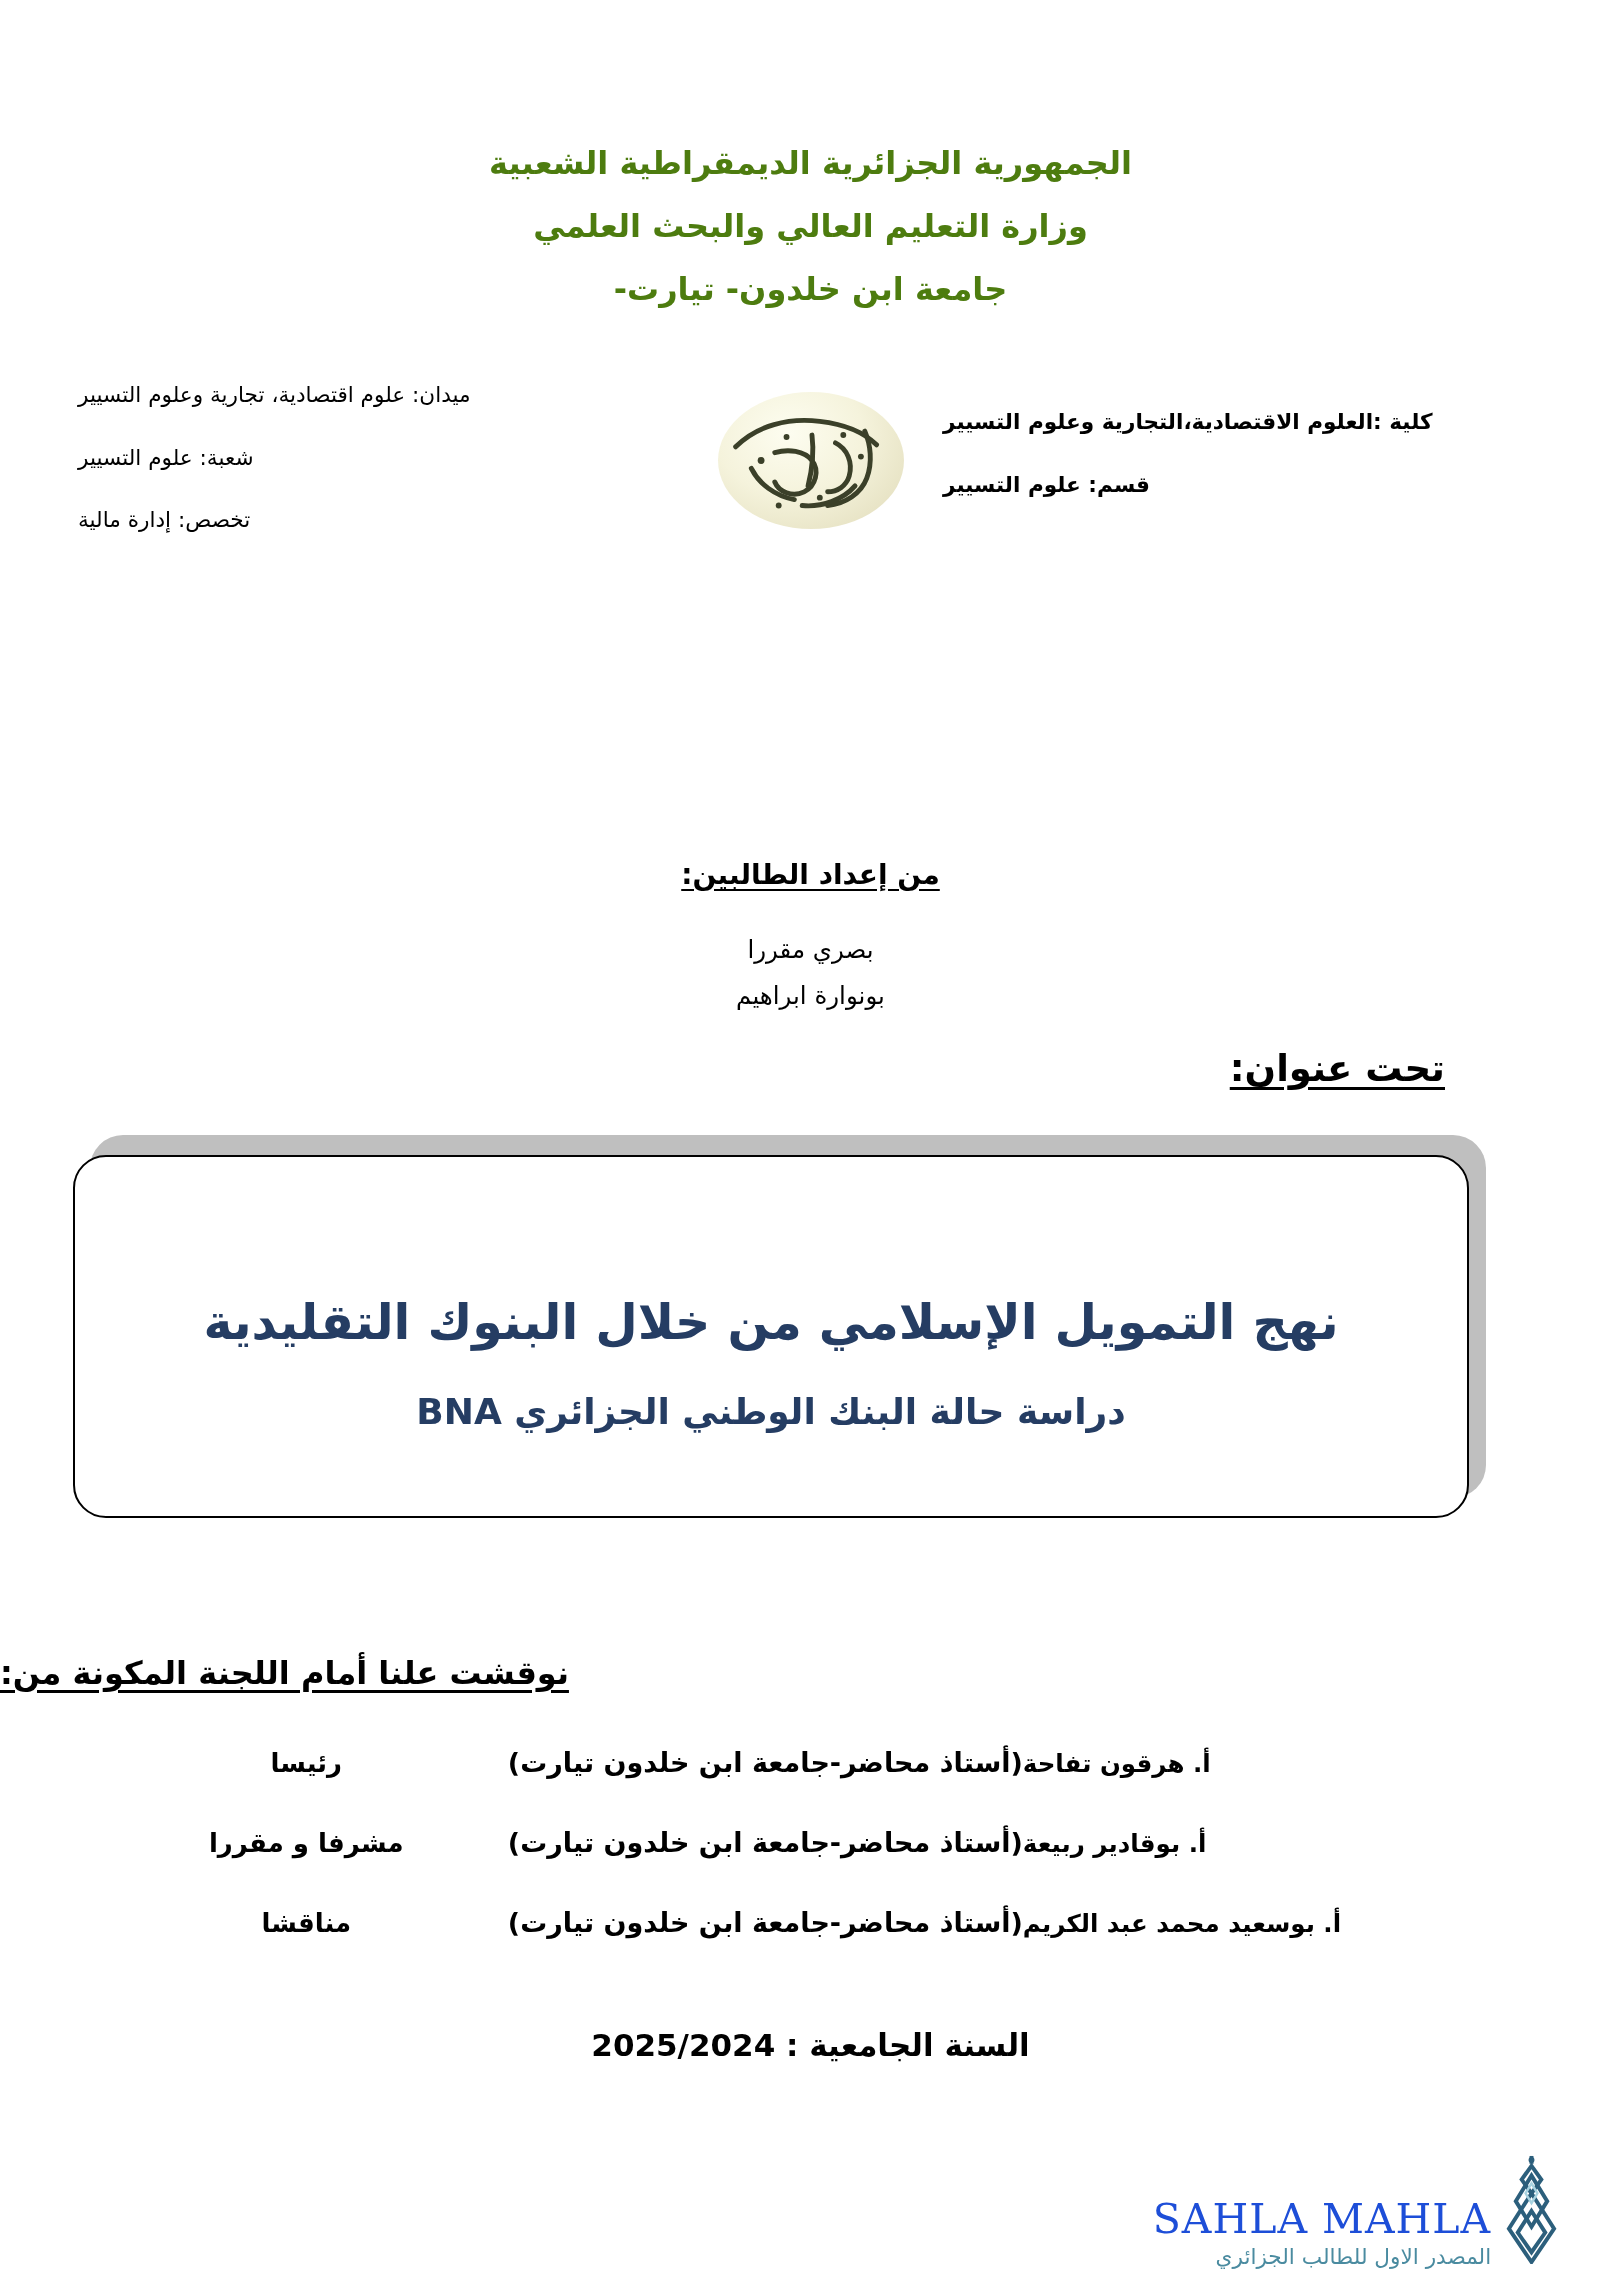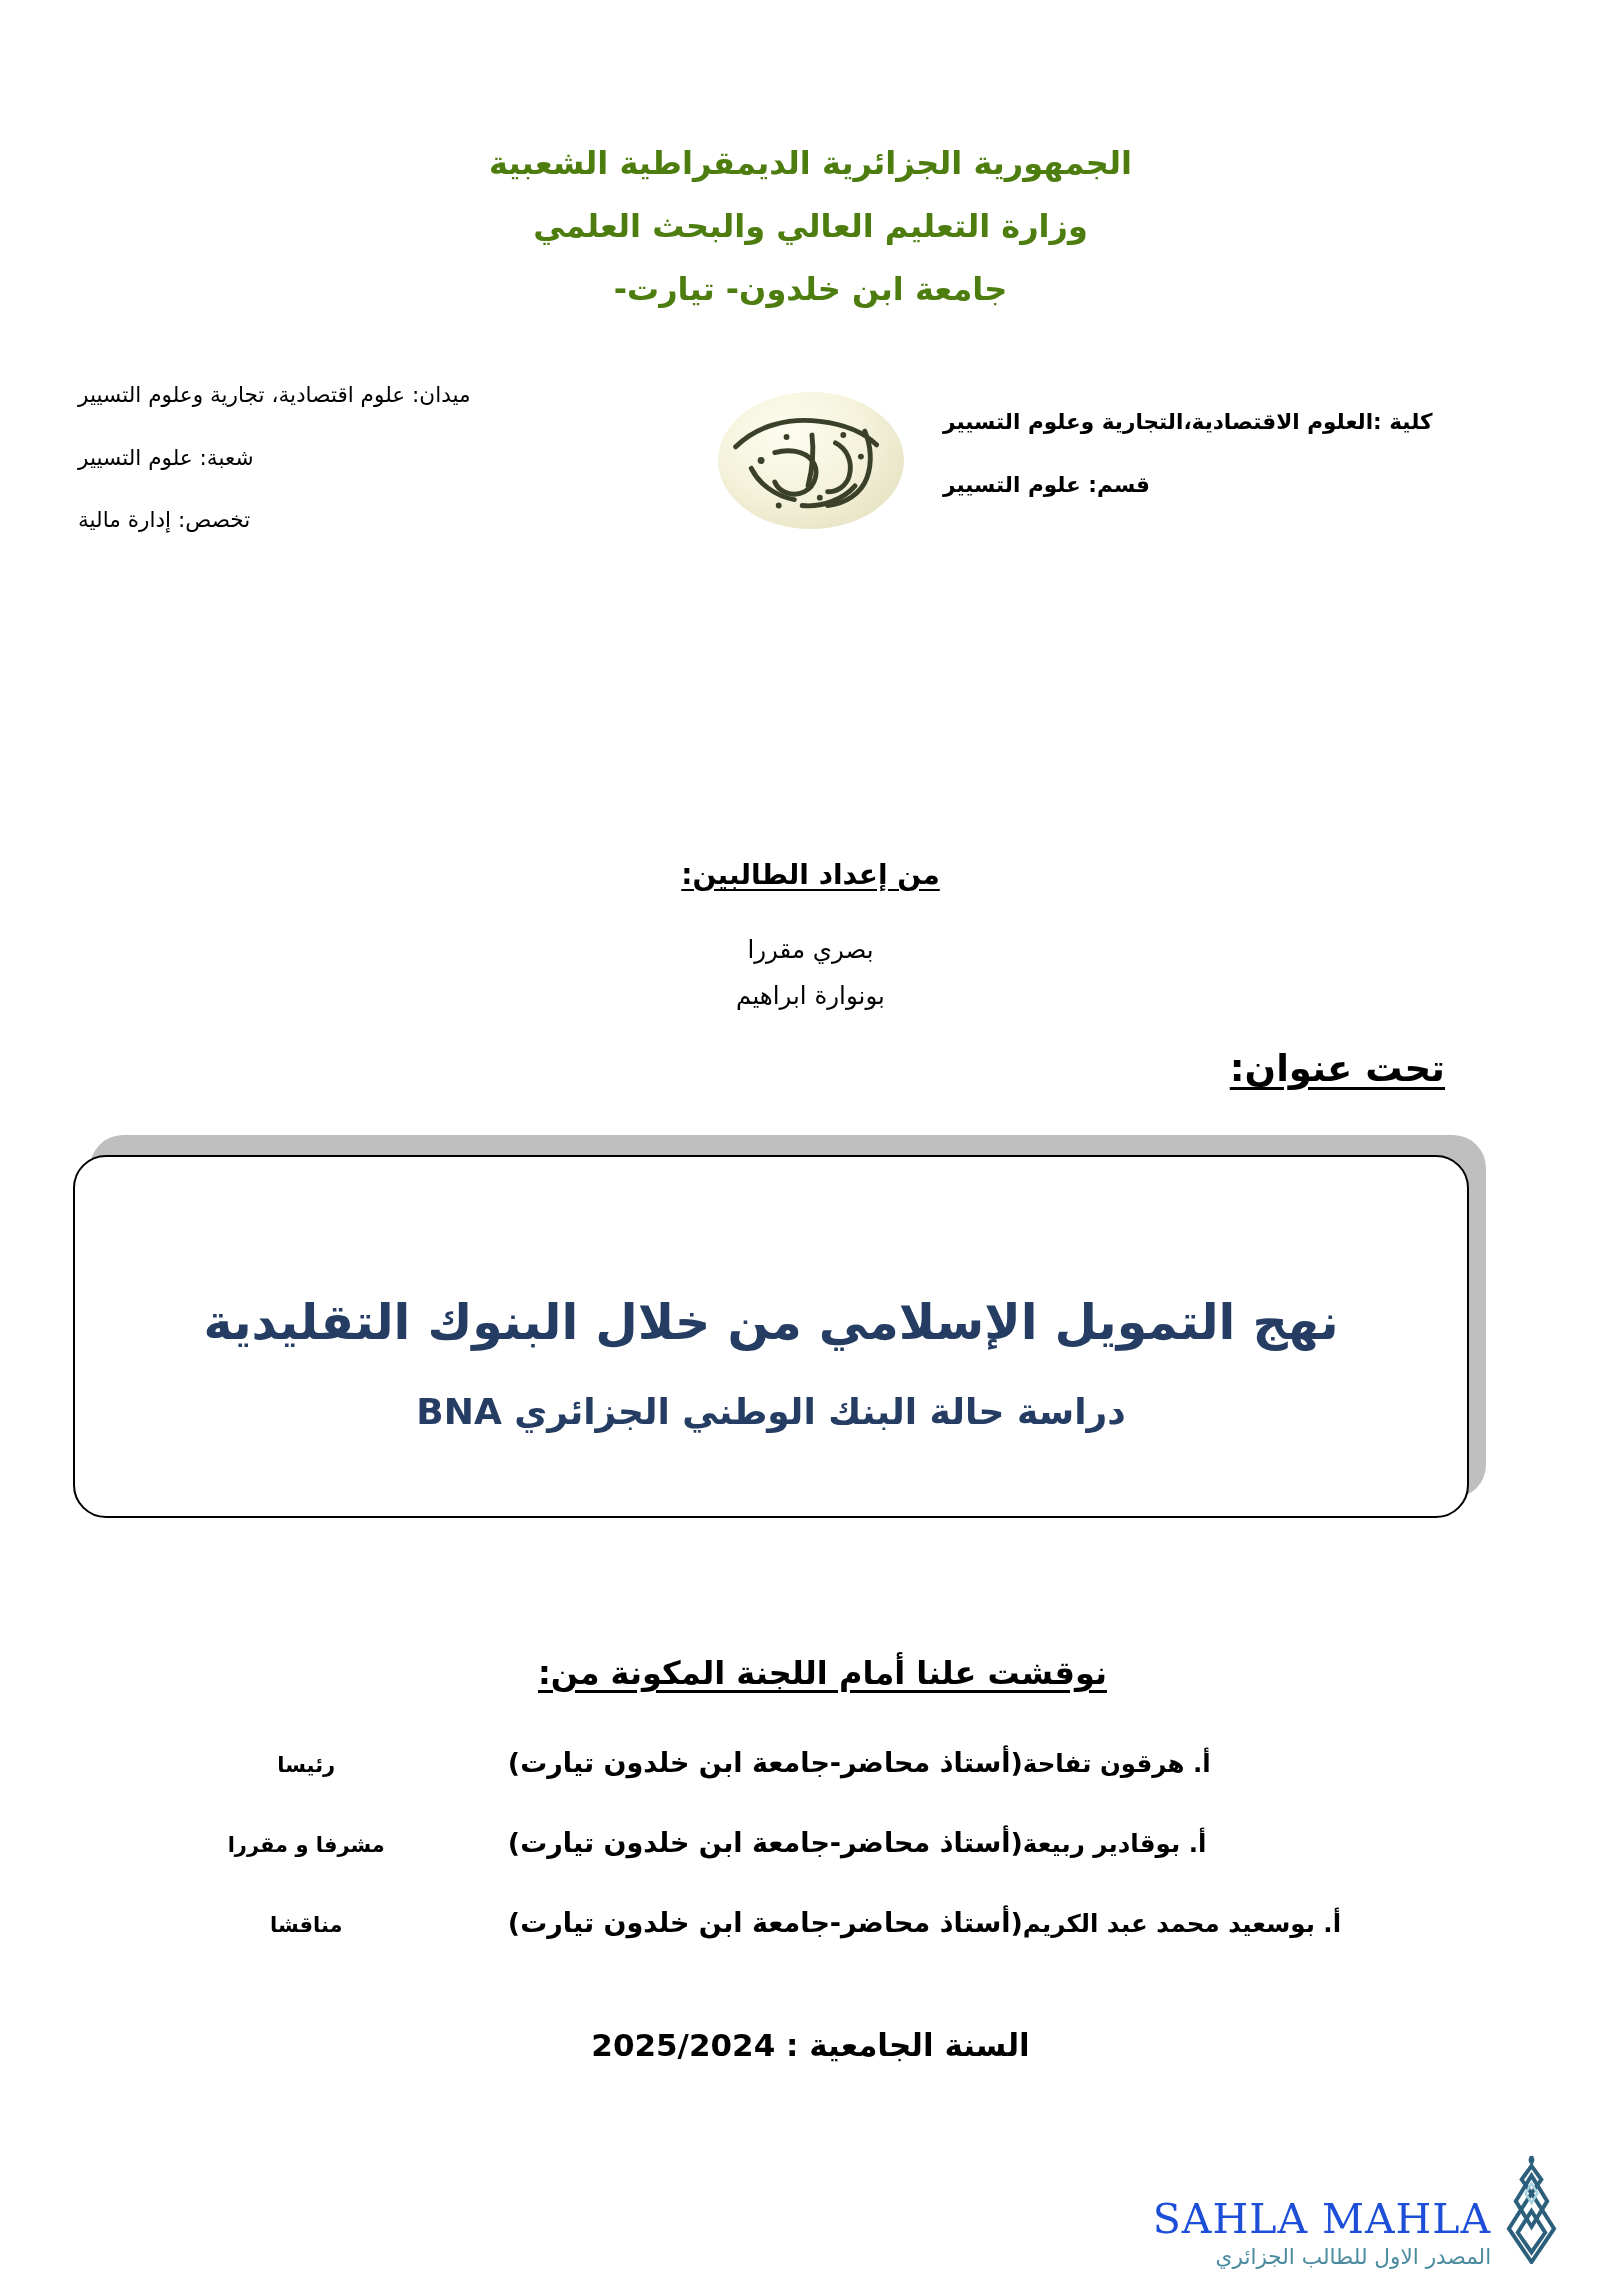--- a/index.html
+++ b/index.html
@@ -193,28 +193,27 @@
     direction: rtl;
   }
   .title-sub .latin { direction: ltr; unicode-bidi: isolate; }
 
   
   .jury-title {
     position: absolute;
     top: 1654px;
     left: 0;
     right: 0;
-    text-align: center;
+    text-align: left;
     font-family: "DejaVu Sans", sans-serif;
     font-weight: bold;
     font-size: 32px;
     text-decoration: underline;
     text-underline-offset: 5.9px;
     color: #000;
-    margin-left: 24px;
   }
   .jury-table {
     position: absolute;
     top: 1747px;
     left: 147px;
     right: 147px;
   }
   .jury-row {
     display: flex;
     align-items: baseline;
@@ -237,21 +236,21 @@
     font-weight: bold;
     font-size: 27px;
     white-space: nowrap;
     color: #000;
   }
   .jury-role {
     width: 24%;
     text-align: center;
     font-family: "DejaVu Sans", sans-serif;
     font-weight: bold;
-    font-size: 21px;
+    font-size: 26px;
     white-space: nowrap;
     color: #000;
   }
 
   
   .academic-year {
     position: absolute;
     top: 2027px;
     left: 0;
     right: 0;

